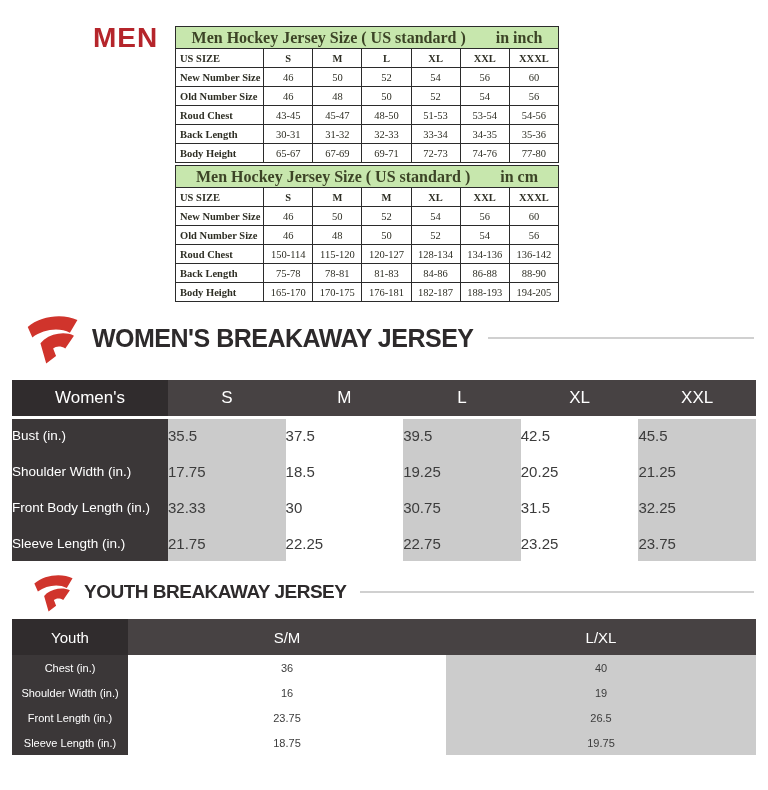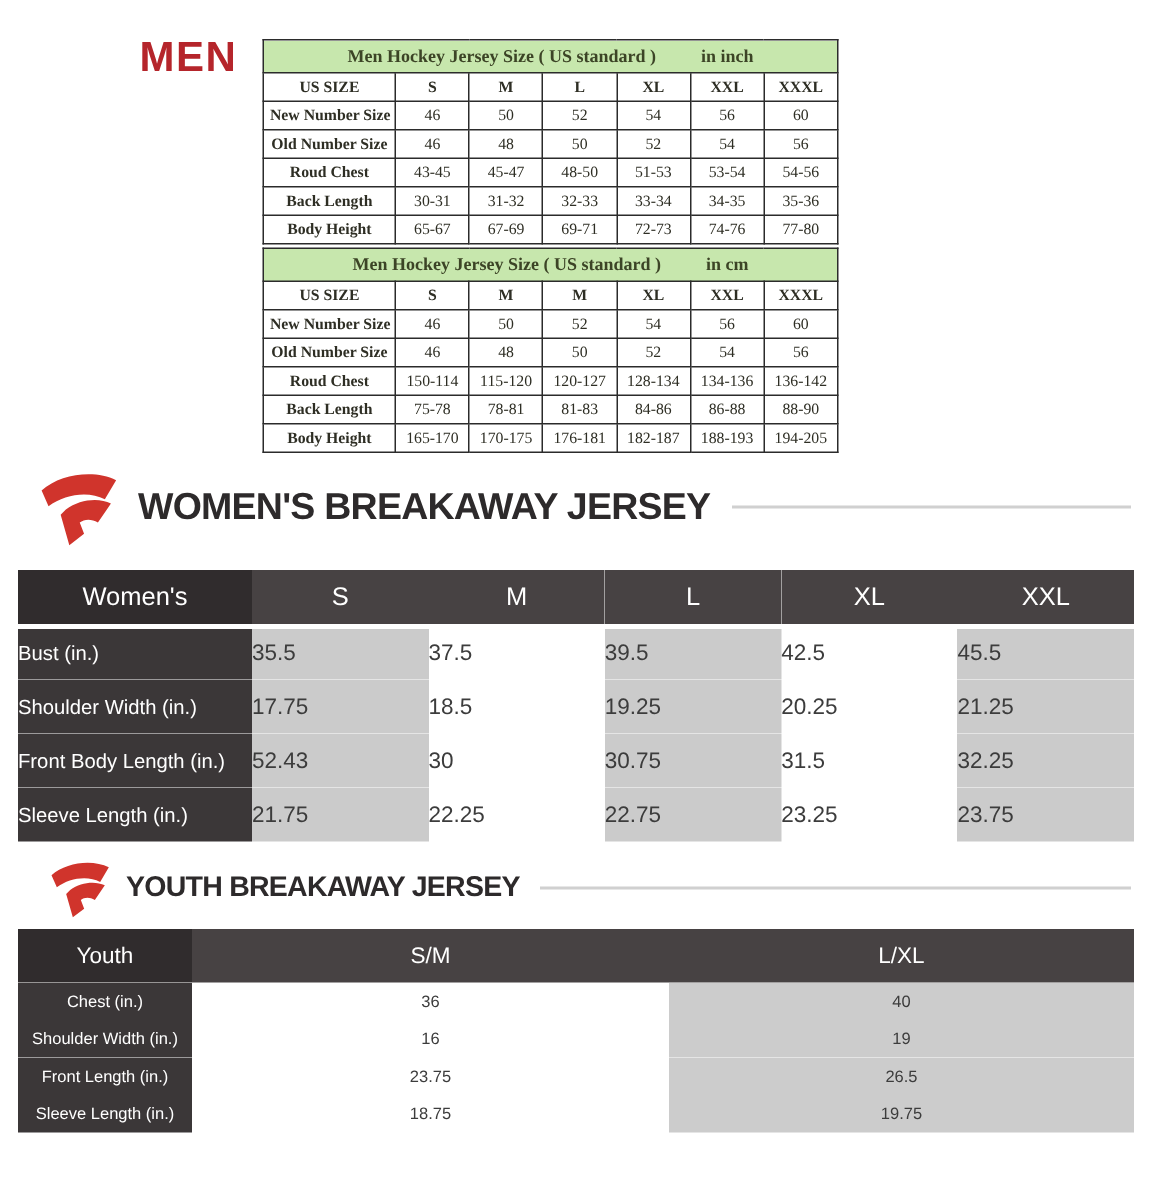--- a/index.html
+++ b/index.html
@@ -8,24 +8,24 @@
           font-family:"Liberation Sans", sans-serif;margin-top:16px; }
 
   
   .men-title { position:absolute; left:93px; top:6px; font-size:28px; font-weight:800;
                color:#b5252b; letter-spacing:1px; font-family:"Liberation Sans", sans-serif; }
   .men-tables { position:absolute; left:175px; top:10px; width:384px; }
   table.men { border-collapse:collapse; width:384px; table-layout:fixed;
               font-family:"Liberation Serif", serif; color:#2e2e24; margin-bottom:2px; }
   table.men td, table.men th { border:1px solid #2b2b2b; height:19px; padding:1px 4px;
               font-size:10.5px; text-align:center; overflow:hidden; white-space:nowrap; }
-  table.men .cap { background:#c7e7ad; height:22px; font-weight:bold; color:#3c4426; font-size:12px; }
+  table.men .cap { background:#c7e7ad; height:22px; font-weight:bold; color:#3c4426; font-size:16px; }
   table.men .cap .unit { display:inline-block; margin-left:30px; }
   table.men th { font-weight:bold; }
-  table.men .lbl { text-align:center; font-weight:bold; font-weight:600; }
+  table.men .lbl { text-align:left; font-weight:bold; font-weight:600; }
   table.men col.c0 { width:88px; }
   table.men col.cn { width:49px; }
 
   
   .section-head { position:absolute; display:flex; align-items:center; }
   .head-title { font-weight:800; color:#2d2a2b; letter-spacing:-0.5px; white-space:nowrap; }
   .head-rule { flex:1; border-top:2px solid #d0d0d0; margin-left:14px; }
   svg.flag { flex:none; }
 
   table.dark { border-collapse:collapse; table-layout:fixed; width:640px; position:absolute; left:12px; }
@@ -249,21 +249,21 @@
     <tr>
       <td class="lbl">Shoulder Width (in.)</td>
       <td>17.75</td>
       <td>18.5</td>
       <td>19.25</td>
       <td>20.25</td>
       <td>21.25</td>
     </tr>
     <tr>
       <td class="lbl">Front Body Length (in.)</td>
-      <td>52.43</td>
+      <td>32.33</td>
       <td>30</td>
       <td>30.75</td>
       <td>31.5</td>
       <td>32.25</td>
     </tr>
     <tr>
       <td class="lbl">Sleeve Length (in.)</td>
       <td>21.75</td>
       <td>22.25</td>
       <td>22.75</td>

